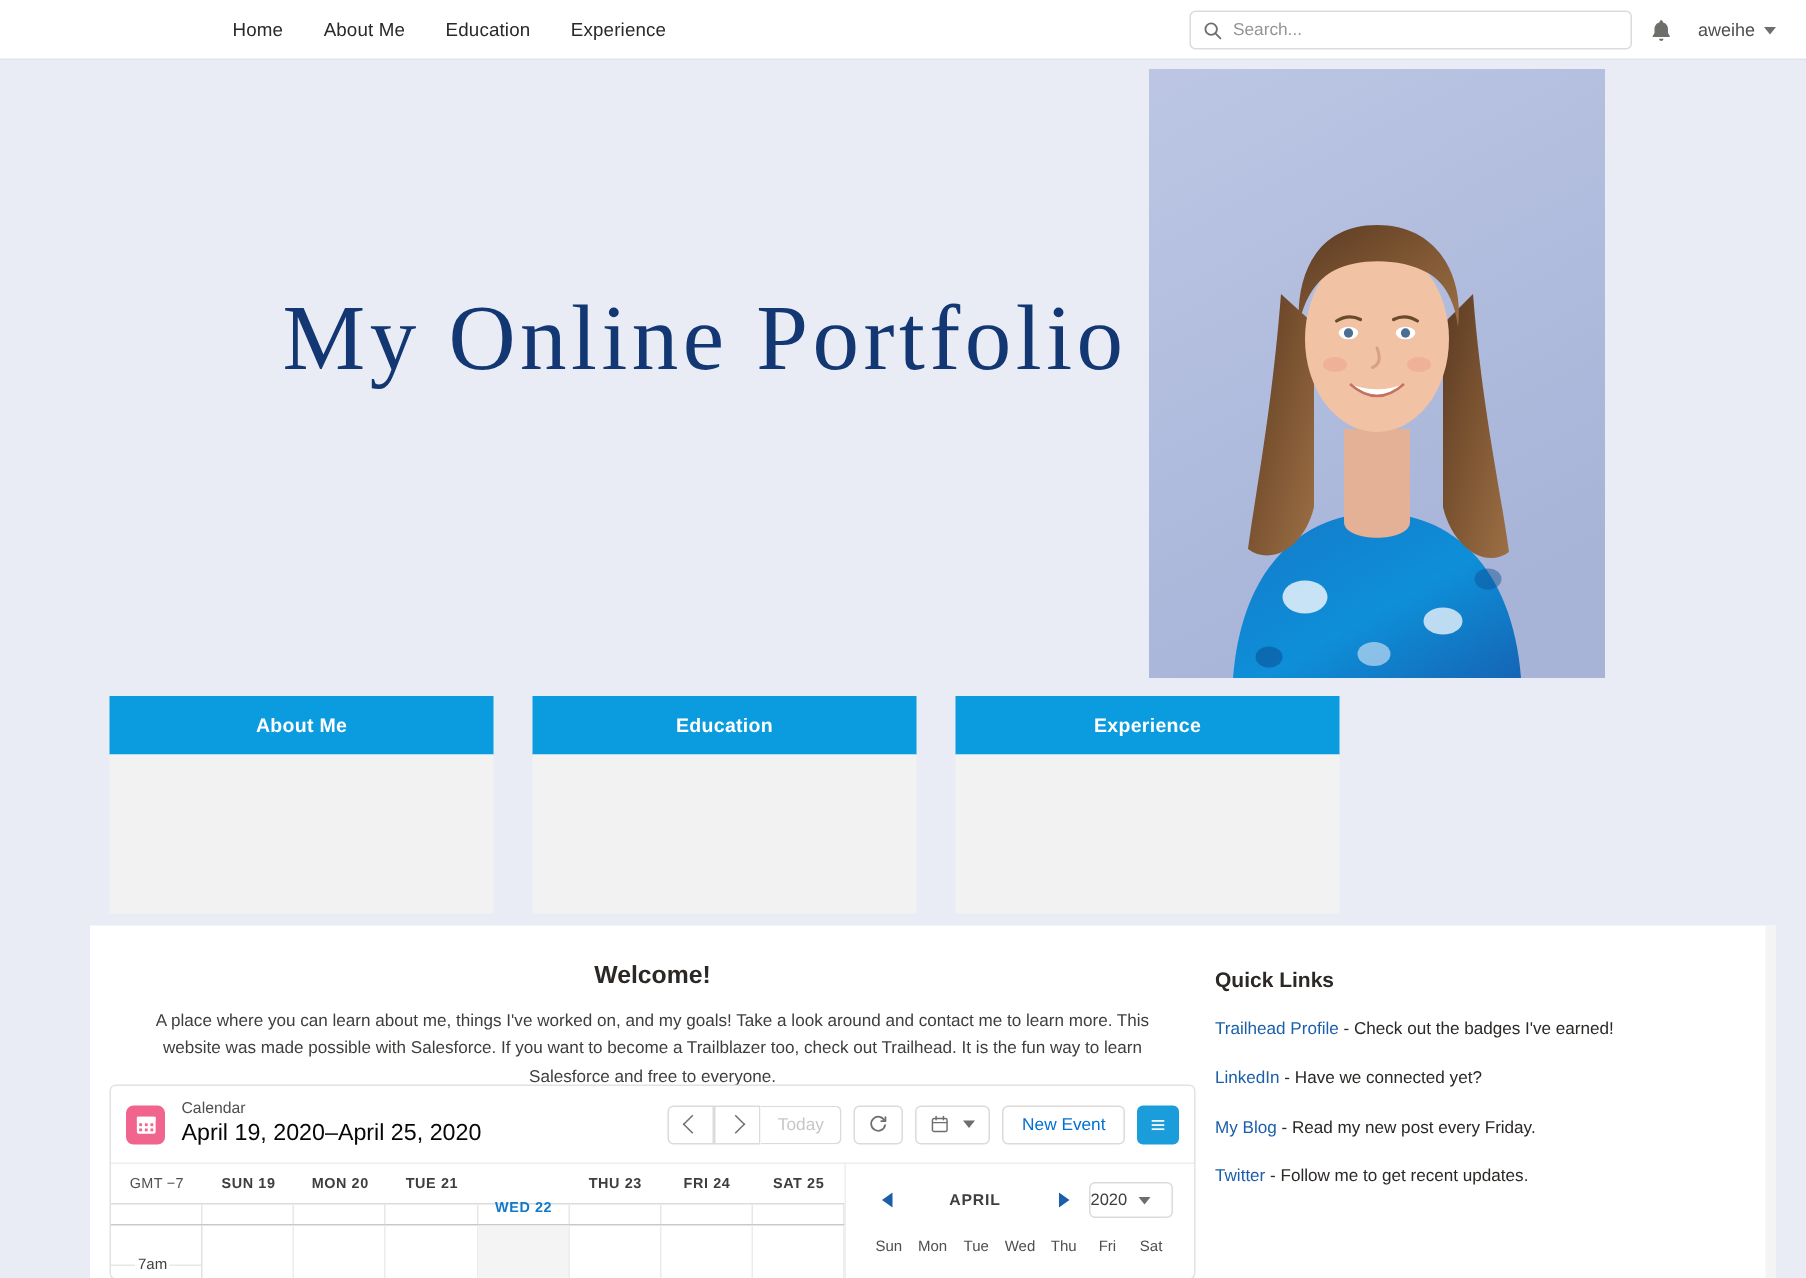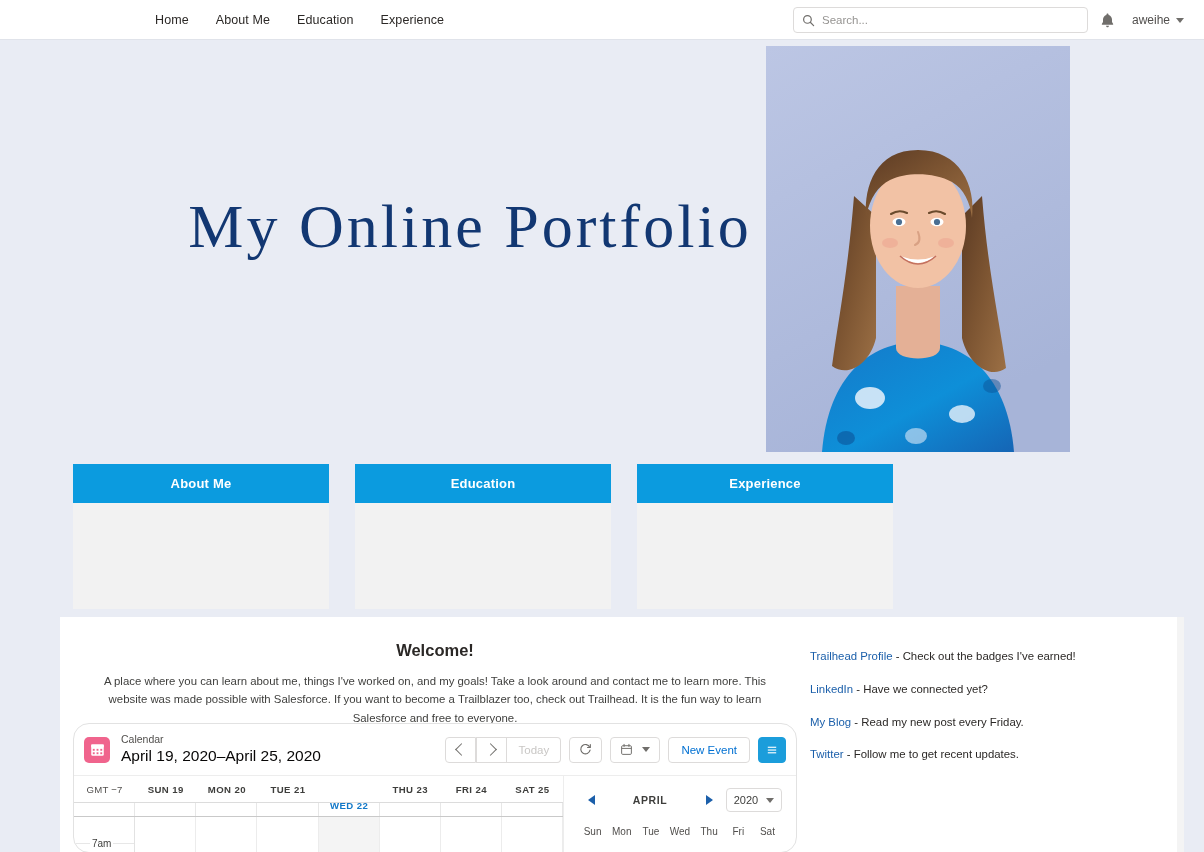--- a/index.html
+++ b/index.html
@@ -93,21 +93,21 @@
   }
 
   
   .ql-title { font-size: 14px; font-weight: bold; color: #2b2826; margin: 14px 0 0 0; }
   .ql-item { margin-top: 18px; font-size: 11.4px; color: #2b2826; line-height: 1.3; }
   .ql-item a { color: #1b5faa; text-decoration: none; cursor: pointer; }
 
   
   .cal-widget {
     position: absolute; left: 13px; top: 106px; width: 724px; height: 130px;
-    background: #fff; border: 1px solid #e2e2e2; border-radius: 16px; overflow: hidden;
+    background: #fff; border: 1px solid #e2e2e2; border-radius: 4px; overflow: hidden;
   }
   .cal-header {
     height: 52px; display: flex; align-items: center; padding: 0 10px;
     border-bottom: 1px solid #ededed;
   }
   .cal-icon {
     width: 26px; height: 26px; border-radius: 5px; background: #f0648d;
     display: flex; align-items: center; justify-content: center; flex: none;
   }
   .cal-titles { margin-left: 11px; }
@@ -156,21 +156,21 @@
 
   
   .mini-cal { flex: 1; padding: 12px 14px 0 14px; }
   .mini-head { display: flex; align-items: center; gap: 4px; }
   .mini-arrow { width: 26px; height: 20px; display:flex; align-items:center; justify-content:center; cursor:pointer;}
   .tri-l { width:0;height:0;border-top:5px solid transparent;border-bottom:5px solid transparent;border-right:7px solid #1b5faa;}
   .tri-r { width:0;height:0;border-top:5px solid transparent;border-bottom:5px solid transparent;border-left:7px solid #1b5faa;}
   .mini-month { flex: 1; text-align: center; font-size: 10.5px; font-weight: bold; color: #3e3e3c; letter-spacing: .6px; }
   .mini-year {
     width: 56px; height: 24px; border: 1px solid #dddbda; border-radius: 4px;
-    display: flex; align-items: center; justify-content: center; gap: 8px;
+    display: flex; align-items: center; justify-content: flex-start; gap: 8px;
     font-size: 11px; color: #3e3e3c; cursor: pointer;
   }
   .mini-dow { display: flex; margin-top: 14px; }
   .mini-dow > div { flex: 1; text-align: center; font-size: 10px; color: #514f4d; }
   .scrollbar-v {
     position:absolute; right:0; top:0; width:7px; height:235px; background:#f4f4f4;
   }
 </style>
 </head>
 <body>
@@ -401,20 +401,21 @@
             <div>Thu</div>
             <div>Fri</div>
             <div>Sat</div>
           </div>
         </div>
       </div>
     </div>
   </div>
 
   <div class="content-right">
+    <div class="ql-title">Quick Links</div>
 
     <div class="ql-item">
       <a>Trailhead Profile</a><span> - Check out the badges I've earned!</span>
     </div>
     <div class="ql-item">
       <a>LinkedIn</a><span> - Have we connected yet?</span>
     </div>
     <div class="ql-item">
       <a>My Blog</a><span> - Read my new post every Friday.</span>
     </div>

